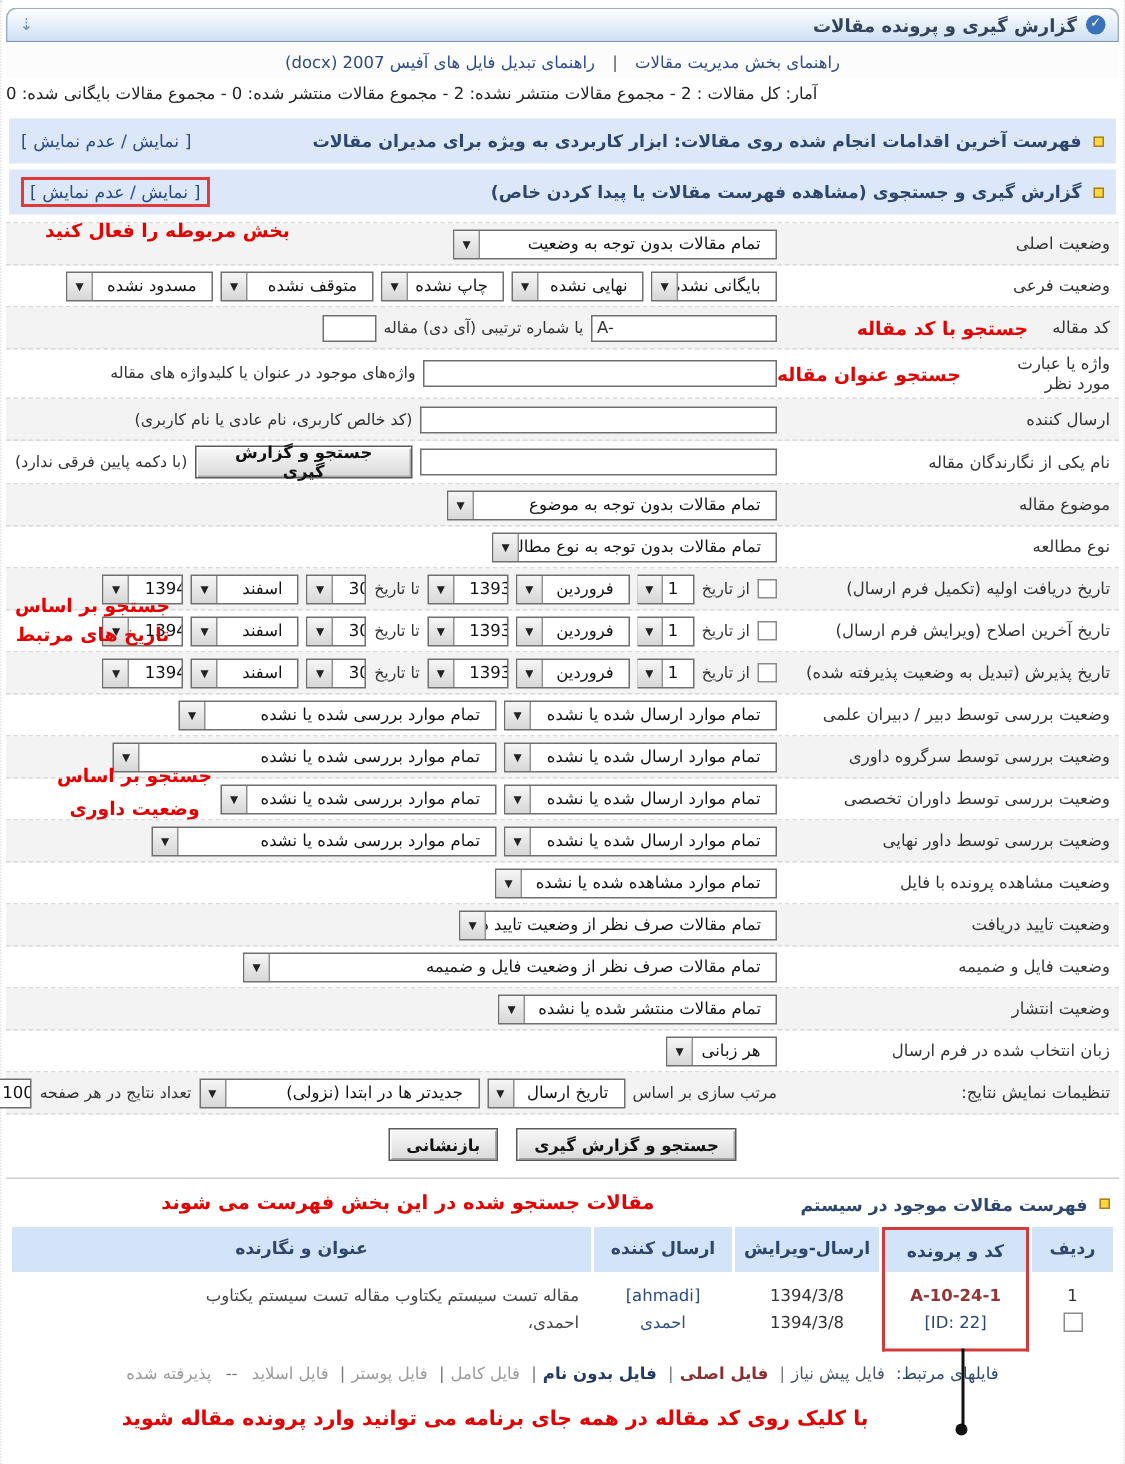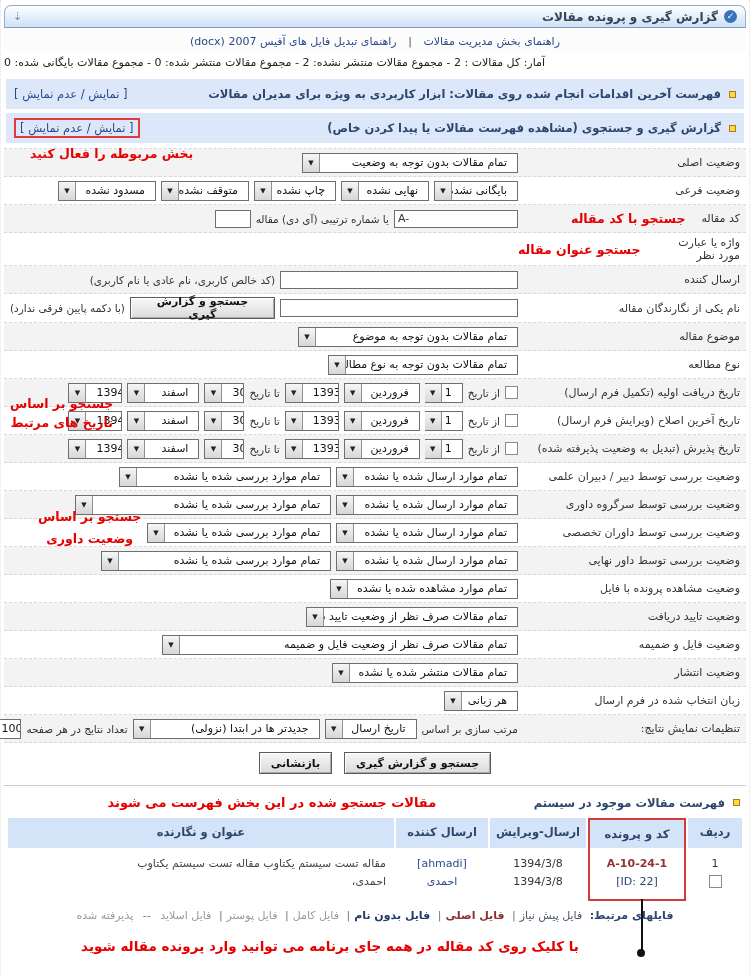--- a/index.html
+++ b/index.html
@@ -83,21 +83,21 @@
   .code-link{color:#963333;font-weight:bold;text-decoration:none}
   .id-tag{color:#2c466e}
   .tbl-link{color:#2b4a8b;text-decoration:none}
   .title-txt,.authors{color:#444}
 
   
   .bottom{position:relative}
   .files{text-align:center;padding:8px 0 2px;color:#9a9a9a}
   .files .fsep{color:#777;margin:0 4px}
   .files .fsep::before{content:"|"}
-  .files-lbl{color:#2c466e;font-weight:bold;margin-left:4px}
+  .files-lbl{color:#2c466e;font-weight:normal;margin-left:4px}
   .f-dark{color:#4a5568;text-decoration:none}
   .f-maroon{color:#8b2f2f;font-weight:bold;text-decoration:none}
   .f-navy{color:#223a66;font-weight:bold;text-decoration:none}
   .f-gray{color:#9a9a9a;text-decoration:none}
   .f-dashes{color:#777;margin:0 6px}
   .click-ann{padding:14px 150px 8px 60px;text-align:center;font-size:13.5px;white-space:nowrap}
   .vline{position:absolute;left:637px;top:-2px;width:2px;height:52px;background:#111}
   .dot{position:absolute;left:633px;top:48px;width:8px;height:8px;border-radius:50%;background:#111}
 </style>
 </head>
@@ -156,21 +156,21 @@
             <span class="a"></span>
           </span>
         <span class="sel" style="width:88px">
             <span class="t">نهایی نشده</span>
             <span class="a"></span>
           </span>
         <span class="sel" style="width:82px">
             <span class="t">چاپ نشده</span>
             <span class="a"></span>
           </span>
-        <span class="sel" style="width:88px">
+        <span class="sel" style="width:102px">
             <span class="t">متوقف نشده</span>
             <span class="a"></span>
           </span>
         <span class="sel" style="width:98px">
             <span class="t">مسدود نشده</span>
             <span class="a"></span>
           </span>
       </div>
     </div>
 
@@ -183,20 +183,24 @@
         <span class="inp ltr" style="width:124px">A-</span>
         <span class="hint">یا شماره ترتیبی (آی دی) مقاله</span>
         <span class="inp" style="width:36px"></span>
       </div>
     </div>
 
     <div class="row">
       <div class="lbl">
         <span>واژه یا عبارت مورد نظر</span>
         <span class="ann">جستجو عنوان مقاله</span>
+      </div>
+      <div class="ctrl">
+        <span class="inp" style="width:236px"></span>
+        <span class="hint">واژه‌های موجود در عنوان یا کلیدواژه های مقاله</span>
       </div>
     </div>
 
     <div class="row g">
       <div class="lbl">
           <span>ارسال کننده</span>
         </div>
       <div class="ctrl">
         <span class="inp" style="width:238px"></span>
         <span class="hint">(کد خالص کاربری، نام عادی یا نام کاربری)</span>

